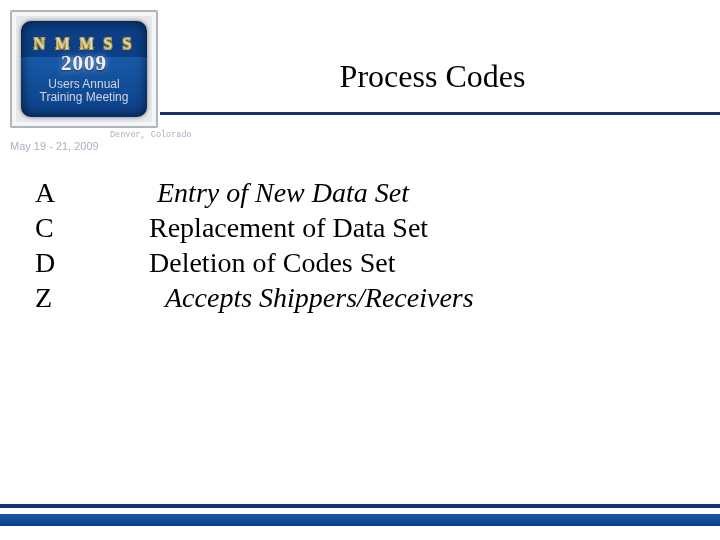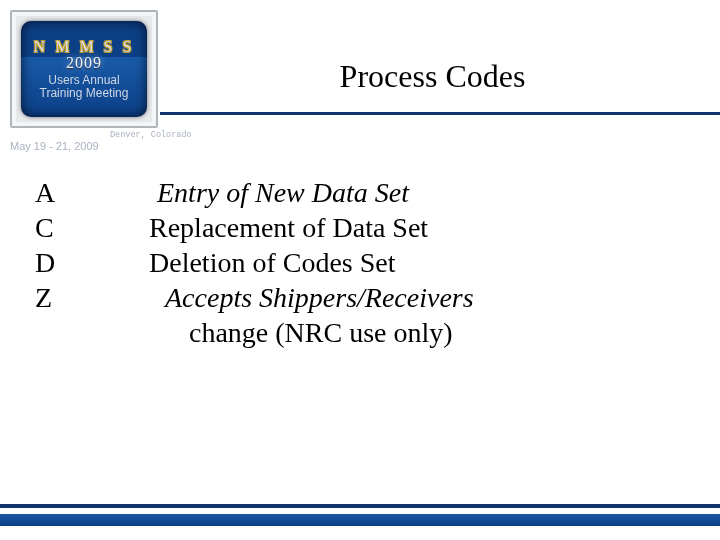--- a/index.html
+++ b/index.html
@@ -48,23 +48,23 @@
   }
   .logo-acronym {
     font-family: Georgia, "Times New Roman", serif;
     font-size: 16px;
     letter-spacing: 3px;
     text-shadow: 1px 1px 0 #c9a227, -1px -1px 0 #c9a227, 1px -1px 0 #c9a227, -1px 1px 0 #c9a227;
     color: #d8dee8;
   }
   .logo-year {
     font-family: Georgia, "Times New Roman", serif;
-    font-size: 16px;
+    font-size: 21px;
     letter-spacing: 1px;
-    font-weight: normal;
+    font-weight: bold;
     color: #f0f2f6;
     text-shadow: 0 0 6px #a0c0ff, 0 1px 2px #000;
     margin-top: -2px;
   }
   .logo-sub1 {
     font-family: Arial, sans-serif;
     font-size: 12px;
     color: #cfd6e4;
     margin-top: 2px;
     line-height: 1.05;
@@ -185,21 +185,20 @@
 
   <div class="row">
     <div class="code-col">D</div>
     <div class="desc-col desc-line3">Deletion of Codes Set</div>
   </div>
 
   <div class="row">
     <div class="code-col">Z</div>
     <div class="desc-col">
       <div class="desc-line4a">Accepts Shippers/Receivers</div>
-      <div class="desc-line4b">change  (NRC use only)</div>
     </div>
   </div>
 
 </div>
 
 <div class="footer">
   <div class="bar1"></div>
   <div style="height:6px"></div>
   <div class="bar2"></div>
 </div>

